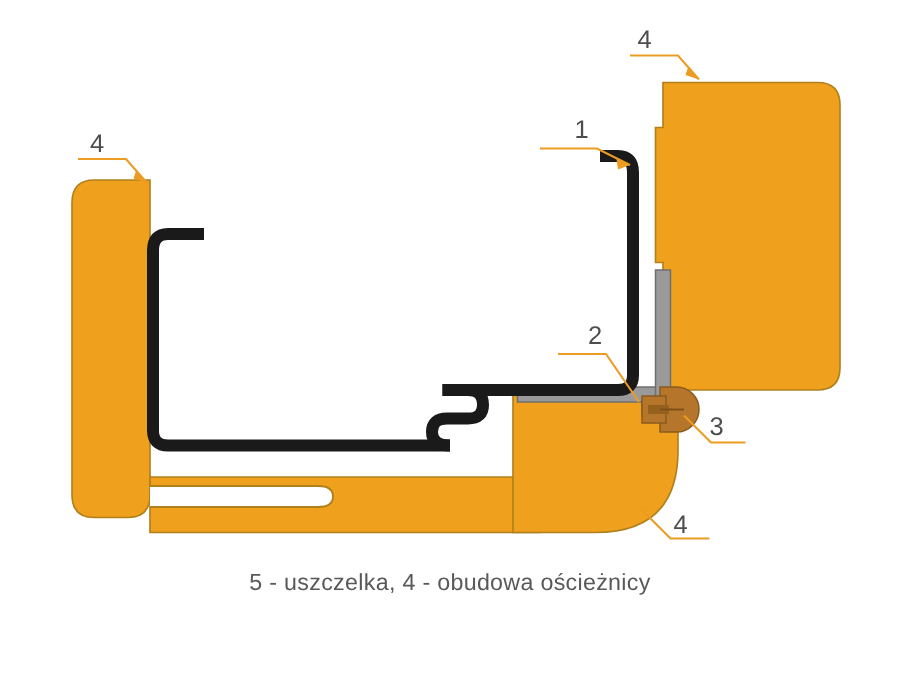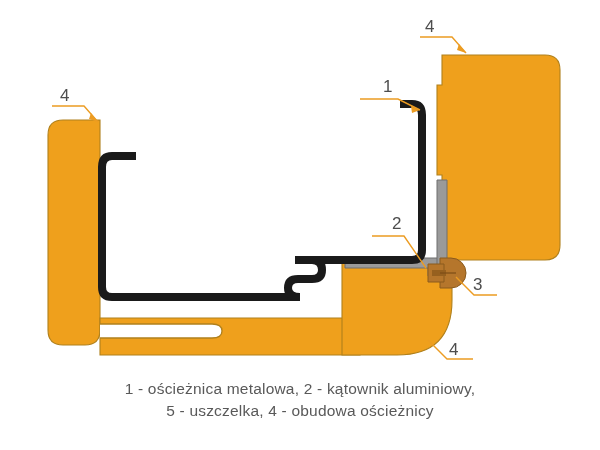--- a/index.html
+++ b/index.html
@@ -117,17 +117,16 @@
 
   <div class="callout" style="left:473px; top:276px;">3</div>
 
   <div class="callout" style="left:425px; top:18px;">4</div>
 
   <div class="callout" style="left:60px; top:87px;">4</div>
 
   <div class="callout" style="left:449px; top:341px;">4</div>
 
   <div class="caption-block">
-    <div class="caption-line">1 - ościeżnica metalowa, 2 - kątownik aluminiowy,</div>
     <div class="caption-line">5 - uszczelka, 4 - obudowa ościeżnicy</div>
   </div>
 
 </div>
 
 </body></html>

